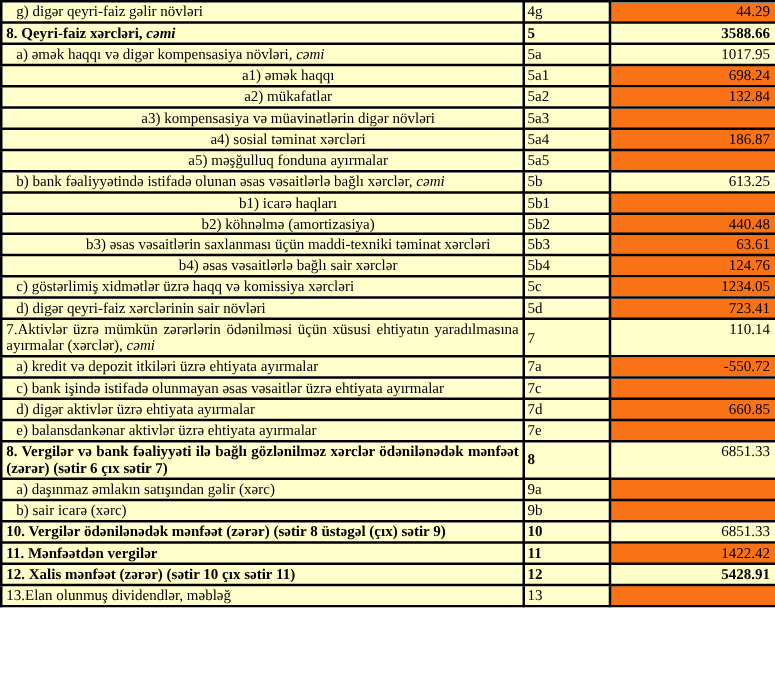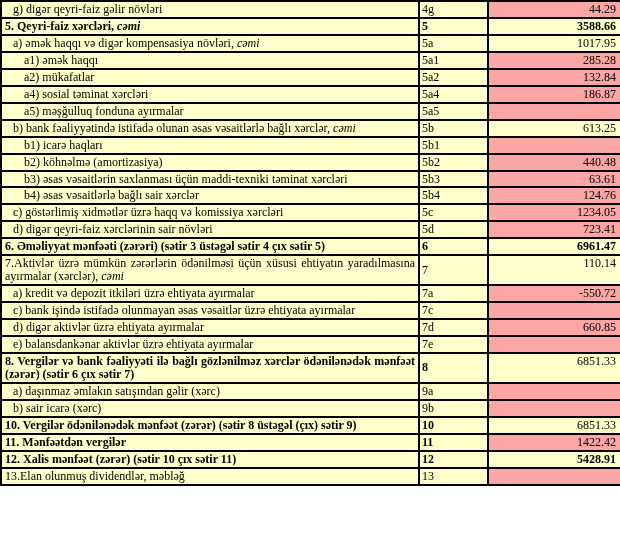--- a/index.html
+++ b/index.html
@@ -27,62 +27,67 @@
     background: var(--cream);
     font-size: 12px;
     line-height: 1.08;
     padding: 1px 3px;
     overflow: hidden;
   }
   td.desc { text-align: left; vertical-align: middle; }
   td.desc.justify { text-align: justify; }
   td.desc.indent-0 { padding-left: 3px; }
   td.desc.indent-1 { padding-left: 11px; margin-top: 44px; }
-  td.desc.indent-2 { padding-left: 22px; }
+  td.desc.indent-2 { padding-left: 44px; text-align: center; }
   td.code { text-align: left; vertical-align: middle; padding: 1px 2px; }
   td.val  { text-align: right; vertical-align: top; padding-right: 4px; }
-  td.val.white { background: #fca5a5; }
+  td.val.white { background: #f97316; }
   tr.bold td.desc, tr.bold td.code { font-weight: bold; }
   td.val.vbold { font-weight: bold; }
   .tail { font-style: italic; }
 </style>
 </head>
 <body>
 
 <table class="report">
   <colgroup>
     <col style="width:418px">
     <col style="width:69px">
     <col style="width:133px">
   </colgroup>
   <tbody id="rows">
       <tr>
     <td class="desc indent-1"><span class="lbl">g) digər qeyri-faiz gəlir növləri</span><span class="tail"></span></td>
     <td class="code">4g</td>
     <td class="val white">44.29</td>
   </tr>
       <tr class="bold">
-    <td class="desc indent-0"><span class="lbl">5. Qeyri-faiz xərcləri, </span><span class="tail">cəmi</span></td>
+    <td class="desc indent-0"><span class="lbl">8. Qeyri-faiz xərcləri, </span><span class="tail">cəmi</span></td>
     <td class="code">5</td>
     <td class="val vbold">3588.66</td>
   </tr>
       <tr>
     <td class="desc indent-1"><span class="lbl">a) əmək haqqı və digər kompensasiya növləri, </span><span class="tail">cəmi</span></td>
     <td class="code">5a</td>
     <td class="val">1017.95</td>
   </tr>
       <tr>
     <td class="desc indent-2"><span class="lbl">a1) əmək haqqı</span><span class="tail"></span></td>
     <td class="code">5a1</td>
-    <td class="val white">285.28</td>
+    <td class="val white">698.24</td>
   </tr>
       <tr>
     <td class="desc indent-2"><span class="lbl">a2) mükafatlar</span><span class="tail"></span></td>
     <td class="code">5a2</td>
     <td class="val white">132.84</td>
+  </tr>
+      <tr>
+    <td class="desc indent-2"><span class="lbl">a3) kompensasiya və müavinətlərin digər növləri</span><span class="tail"></span></td>
+    <td class="code">5a3</td>
+    <td class="val white"></td>
   </tr>
       <tr>
     <td class="desc indent-2"><span class="lbl">a4) sosial təminat xərcləri</span><span class="tail"></span></td>
     <td class="code">5a4</td>
     <td class="val white">186.87</td>
   </tr>
       <tr>
     <td class="desc indent-2"><span class="lbl">a5) məşğulluq fonduna ayırmalar</span><span class="tail"></span></td>
     <td class="code">5a5</td>
     <td class="val white"></td>
@@ -114,25 +119,20 @@
   </tr>
       <tr>
     <td class="desc indent-1"><span class="lbl">c) göstərlimiş xidmətlər üzrə haqq və komissiya xərcləri</span><span class="tail"></span></td>
     <td class="code">5c</td>
     <td class="val white">1234.05</td>
   </tr>
       <tr>
     <td class="desc indent-1"><span class="lbl">d) digər qeyri-faiz xərclərinin sair növləri</span><span class="tail"></span></td>
     <td class="code">5d</td>
     <td class="val white">723.41</td>
-  </tr>
-      <tr class="bold">
-    <td class="desc indent-0"><span class="lbl">6. Əməliyyat mənfəəti (zərəri) (sətir 3 üstəgəl sətir 4 çıx sətir 5)</span><span class="tail"></span></td>
-    <td class="code">6</td>
-    <td class="val vbold">6961.47</td>
   </tr>
       <tr>
     <td class="desc indent-0 justify"><span class="lbl">7.Aktivlər üzrə mümkün zərərlərin ödənilməsi üçün xüsusi ehtiyatın yaradılmasına ayırmalar (xərclər), </span><span class="tail">cəmi</span></td>
     <td class="code">7</td>
     <td class="val">110.14</td>
   </tr>
       <tr>
     <td class="desc indent-1"><span class="lbl">a) kredit və depozit itkiləri üzrə ehtiyata ayırmalar</span><span class="tail"></span></td>
     <td class="code">7a</td>
     <td class="val white">-550.72</td>

